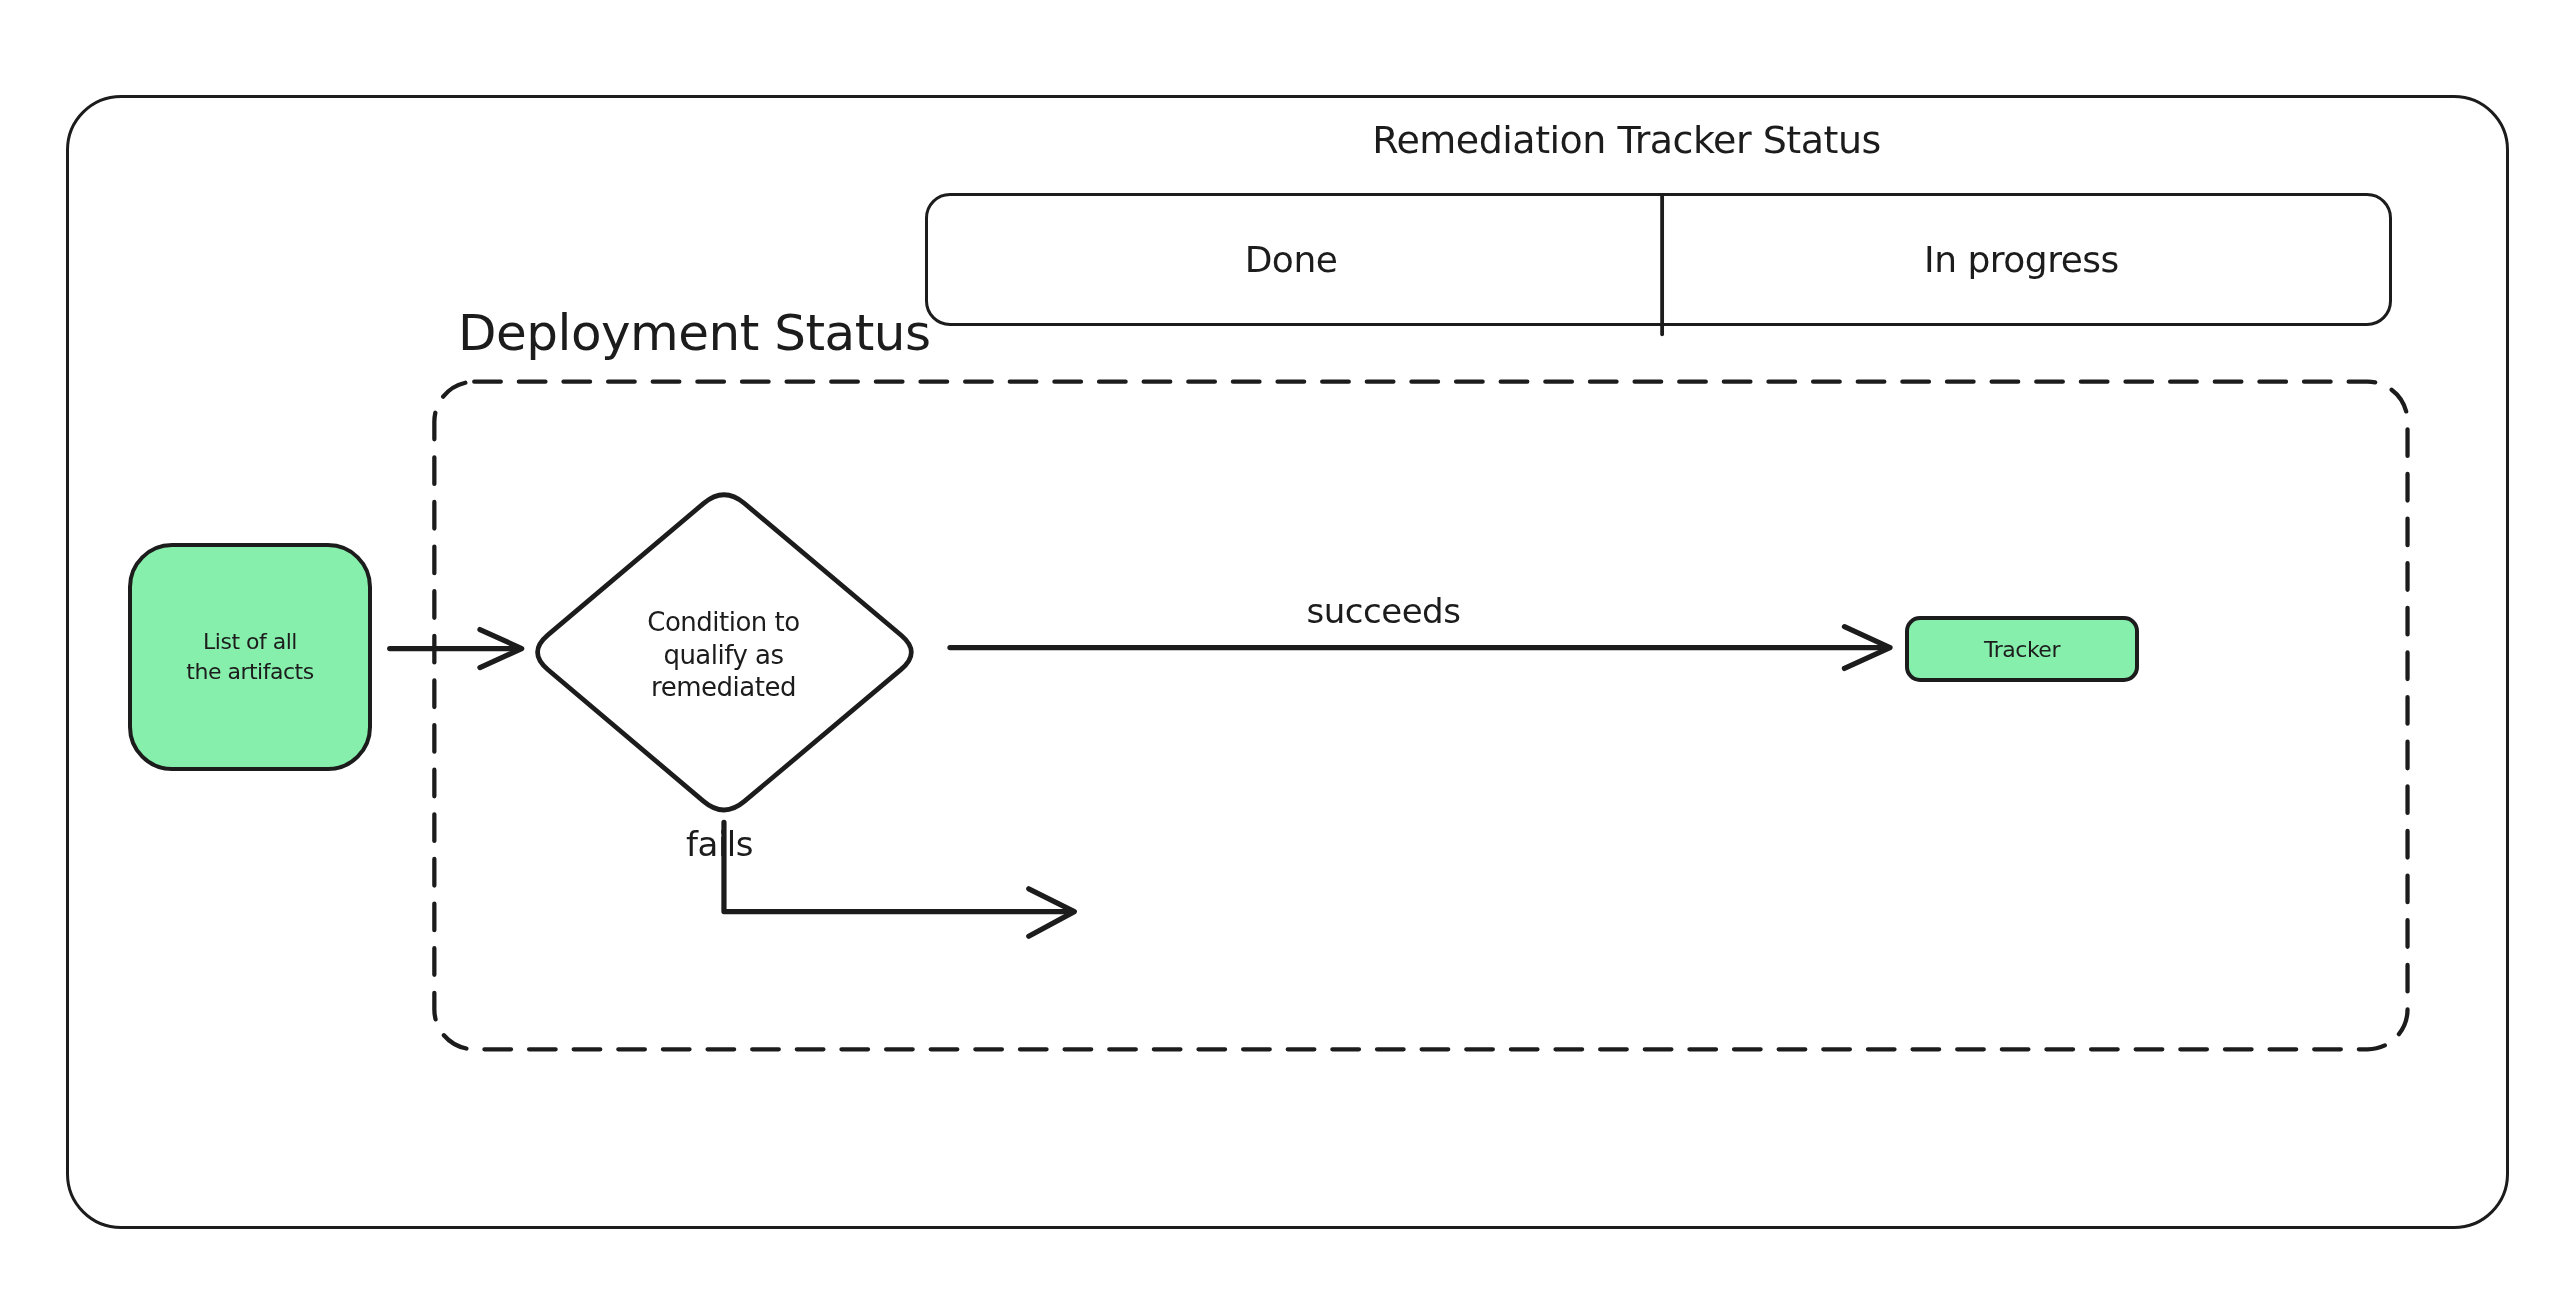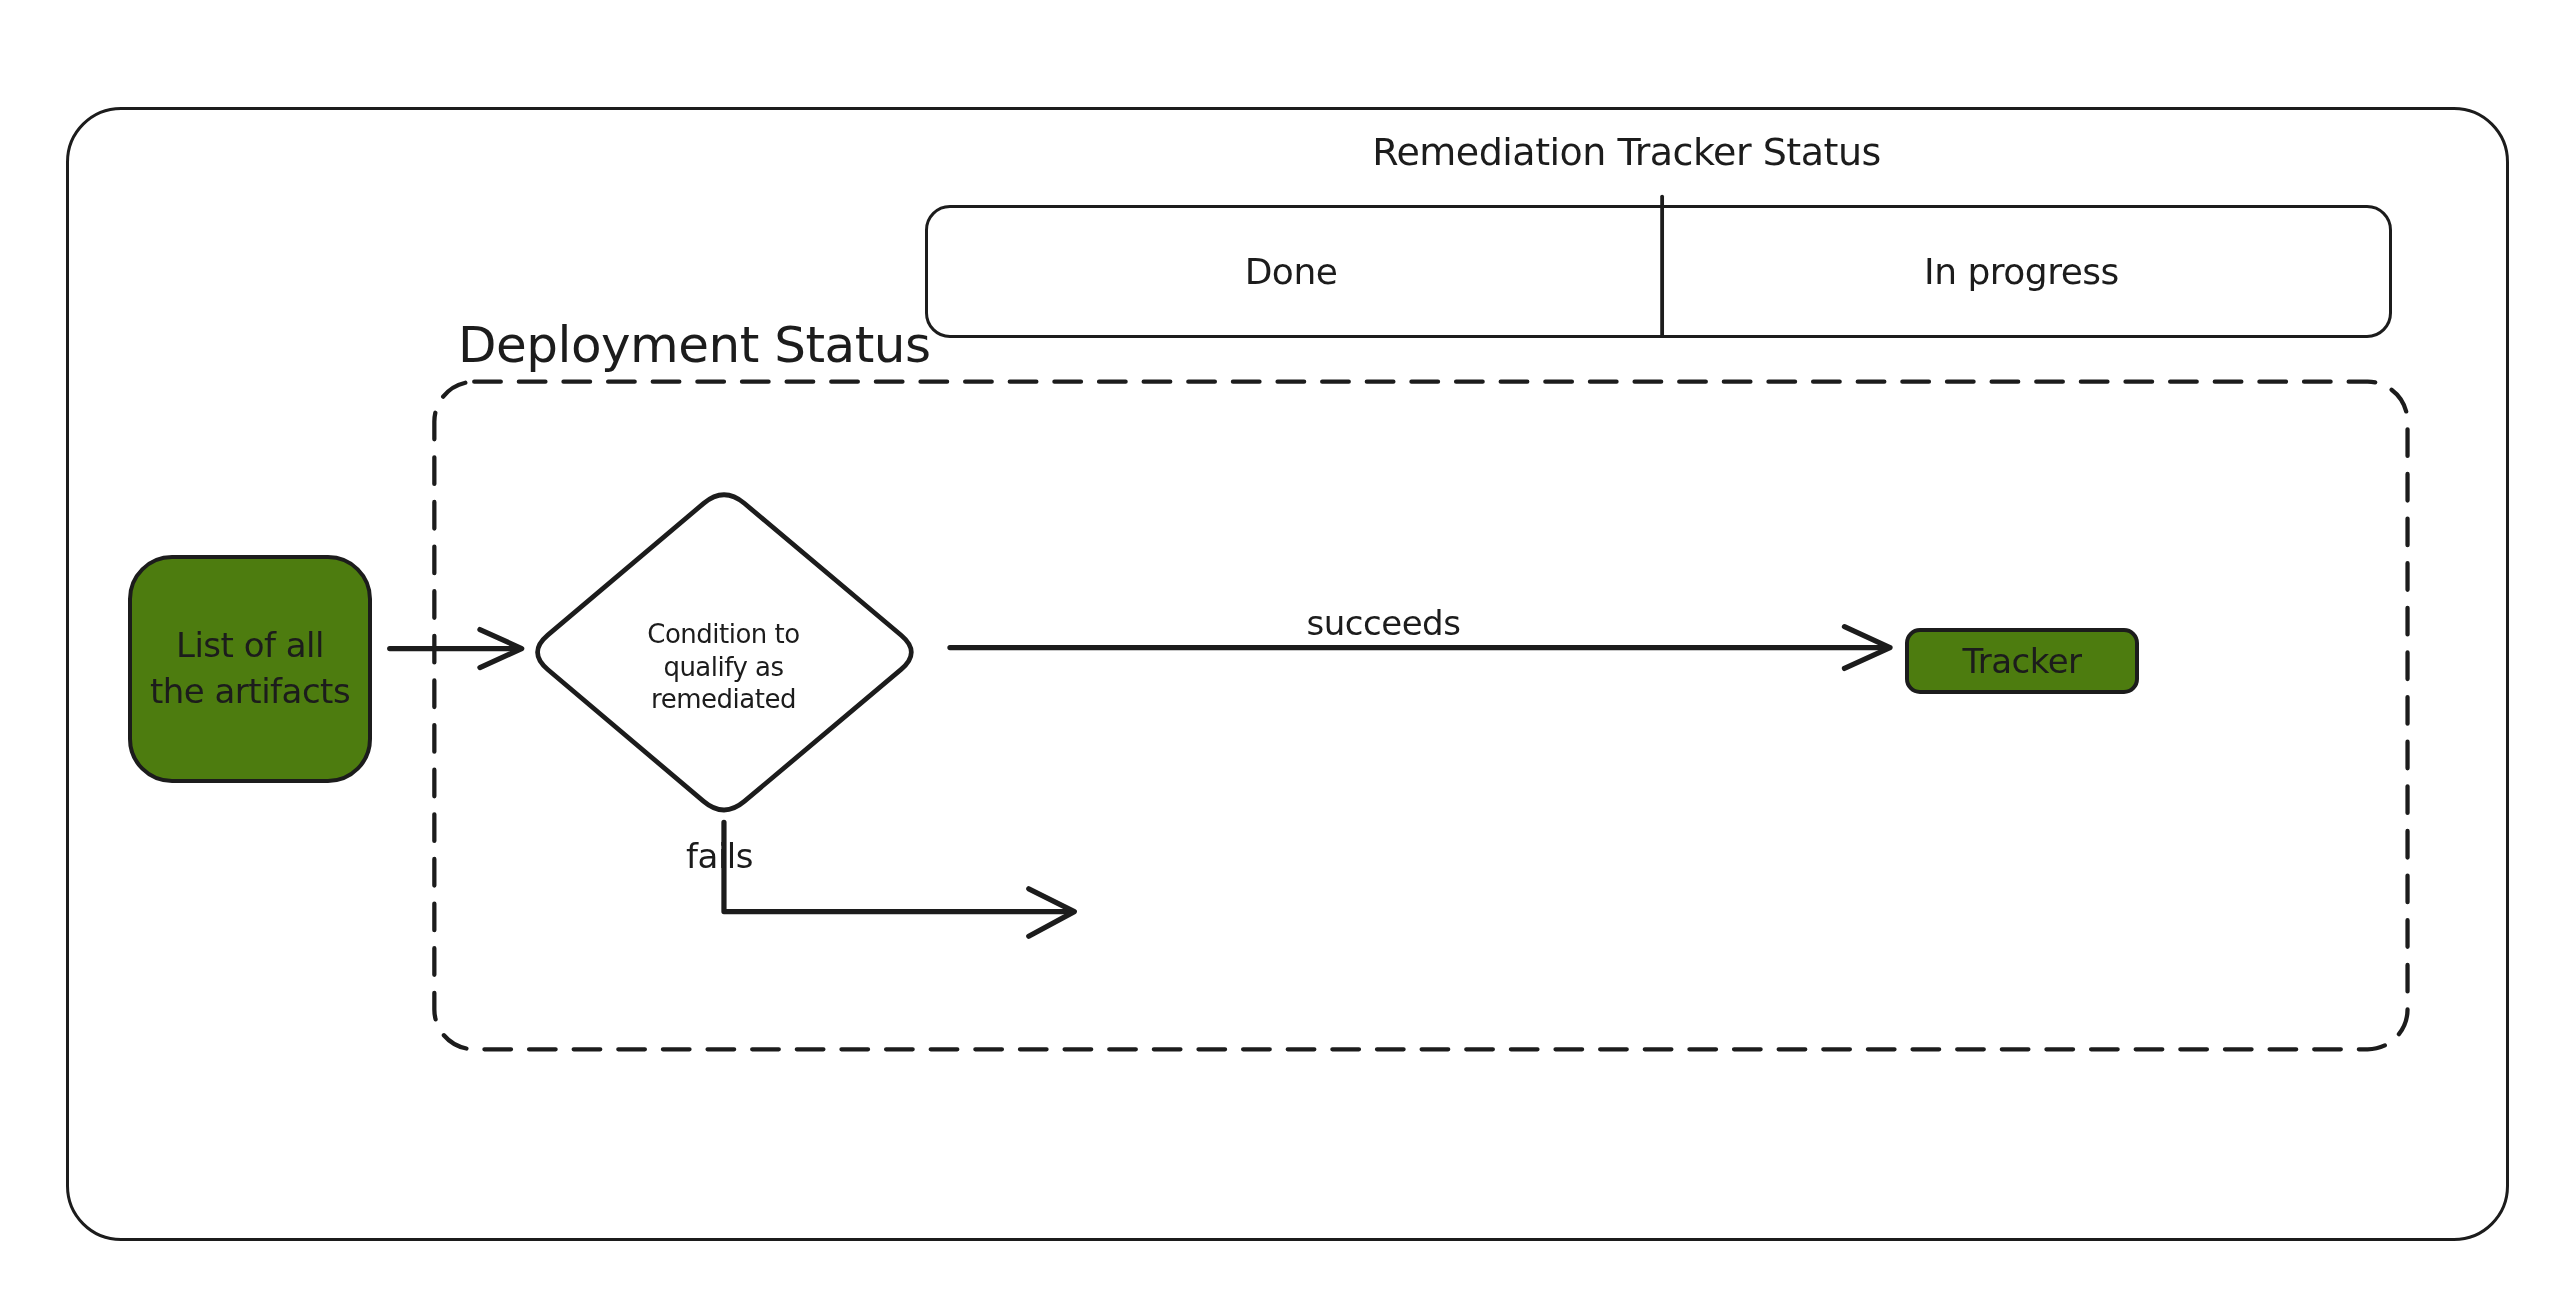--- a/index.html
+++ b/index.html
@@ -9,21 +9,21 @@
     font-family: "DejaVu Sans", "Liberation Sans", sans-serif;
     color: #1c1c1c;
   }
   .canvas {
     position: relative;
     width: 2576px;
     height: 1299px;
     background: #ffffff;
     overflow: hidden;
   }
-  .abs { position: absolute; margin-top: 12px; }
+  .abs { position: absolute; }
 
   
   .outer-frame {
     left: 66px; top: 95px; width: 2443px; height: 1134px;
     border: 3.8px solid #1c1c1c;
     border-radius: 55px;
   }
 
   
   .tracker-bar {
@@ -49,24 +49,24 @@
 
   .deployment-label {
     left: 458px; top: 304px;
     font-size: 50px;
     letter-spacing: -0.5px;
   }
 
   
   .node-box {
     display: flex; align-items: center; justify-content: center;
-    background: #4d7c0f;
+    background: #86efac;
     border: 4.7px solid #1c1c1c;
     text-align: center;
-    font-size: 34px;
+    font-size: 22px;
     letter-spacing: -0.5px;
   }
   .artifacts-box {
     left: 128px; top: 543px; width: 244px; height: 228px;
     border-radius: 44px;
     line-height: 1.35;
   }
   .patched-box {
     left: 1905px; top: 616px; width: 234px; height: 66px;
     border-radius: 15px;

